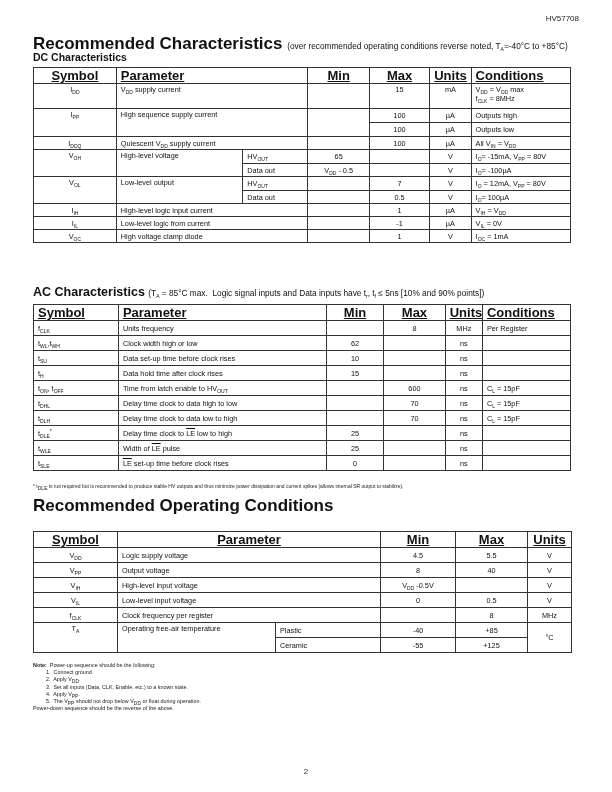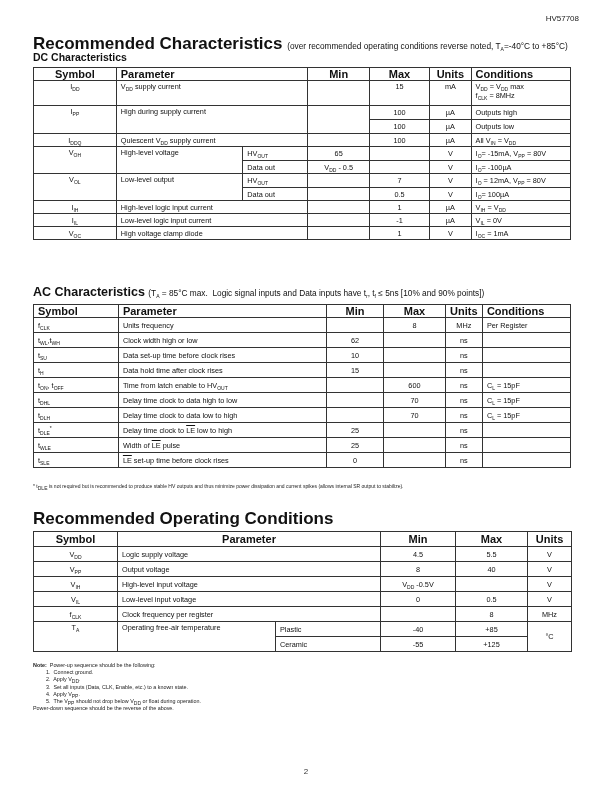--- a/index.html
+++ b/index.html
@@ -5,24 +5,24 @@
   html, body { margin:0; padding:0; background:#fff; }
   body { width:612px; height:792px; position:relative; overflow:hidden;
          font-family:"Liberation Sans", sans-serif; color:#111; }
   .abs { position:absolute; }
   .part { top:14px; right:33px; font-size:8px; color:#222; }
   .h1 { left:33px; top:34px; font-size:17px; font-weight:bold; white-space:nowrap; }
   .h1 .sub { font-size:8.3px; font-weight:normal; }
   .h2 { left:33px; top:51px; font-size:10.5px; font-weight:bold; }
   .h1b { left:33px; top:285px; font-size:12.5px; font-weight:bold; white-space:nowrap; }
   .h1b .sub { font-size:8.3px; font-weight:normal; }
-  .h1c { left:33px; top:509px; font-size:17px; font-weight:bold; }
+  .h1c { left:33px; top:496px; font-size:17px; font-weight:bold; }
   table { border-collapse:collapse; position:absolute; font-size:7.3px; table-layout:fixed; }
   td, th { border:1px solid #333; padding:0 4px; vertical-align:middle; overflow:hidden; white-space:nowrap; }
-  th { font-weight:bold; font-size:11px; }
+  th { font-weight:bold; font-size:13px;text-decoration:underline; }
   .c { text-align:center; }
   .l { text-align:left; }
   .top { vertical-align:top; padding-top:1px; }
   sub { font-size:5px; vertical-align:-1.5px; line-height:0; }
   sup { font-size:5px; line-height:0; }
   .ovl { text-decoration:overline; }
   .foot { font-size:5px; color:#222; }
   .notes { left:33px; top:662px; font-size:5.4px; line-height:7.2px; color:#222; }
   .notes .ind { padding-left:13px; }
   .pageno { left:0; width:612px; text-align:center; top:767px; font-size:8px; color:#333; }
@@ -61,21 +61,21 @@
   <tr style="height:25px">
     <td class="c top"><span>I</span><sub>DD</sub></td>
     <td class="l top" colspan="2"><span>V</span><sub>DD</sub><span> supply current</span></td>
     <td class="c"></td>
     <td class="c top">15</td>
     <td class="c top">mA</td>
     <td class="l top" style="line-height:9px;">V<sub>DD</sub> = V<sub>DD</sub> max<br>f<sub>CLK</sub> = 8MHz</td>
   </tr>
   <tr style="height:14px">
     <td class="c top" rowspan="2"><span>I</span><sub>PP</sub></td>
-    <td class="l top" colspan="2" rowspan="2">High during supply current</td>
+    <td class="l top" colspan="2" rowspan="2">High sequence supply current</td>
     <td rowspan="2"></td>
     <td class="c">100</td>
     <td class="c">µA</td>
     <td class="l">Outputs high</td>
   </tr>
   <tr style="height:14px">
     <td class="c">100</td>
     <td class="c">µA</td>
     <td class="l">Outputs low</td>
   </tr>
@@ -122,21 +122,21 @@
   <tr style="height:13px">
     <td class="c"><span>I</span><sub>IH</sub></td>
     <td class="l" colspan="2">High-level logic input current</td>
     <td></td>
     <td class="c">1</td>
     <td class="c">µA</td>
     <td class="l">V<sub>IH</sub> = V<sub>DD</sub></td>
   </tr>
   <tr style="height:13px">
     <td class="c"><span>I</span><sub>IL</sub></td>
-    <td class="l" colspan="2">Low-level logic input current</td>
+    <td class="l" colspan="2">Low-level logic from current</td>
     <td></td>
     <td class="c">-1</td>
     <td class="c">µA</td>
     <td class="l">V<sub>IL</sub> = 0V</td>
   </tr>
   <tr style="height:13px">
     <td class="c"><span>V</span><sub>OC</sub></td>
     <td class="l" colspan="2">High voltage clamp diode</td>
     <td></td>
     <td class="c">1</td>

